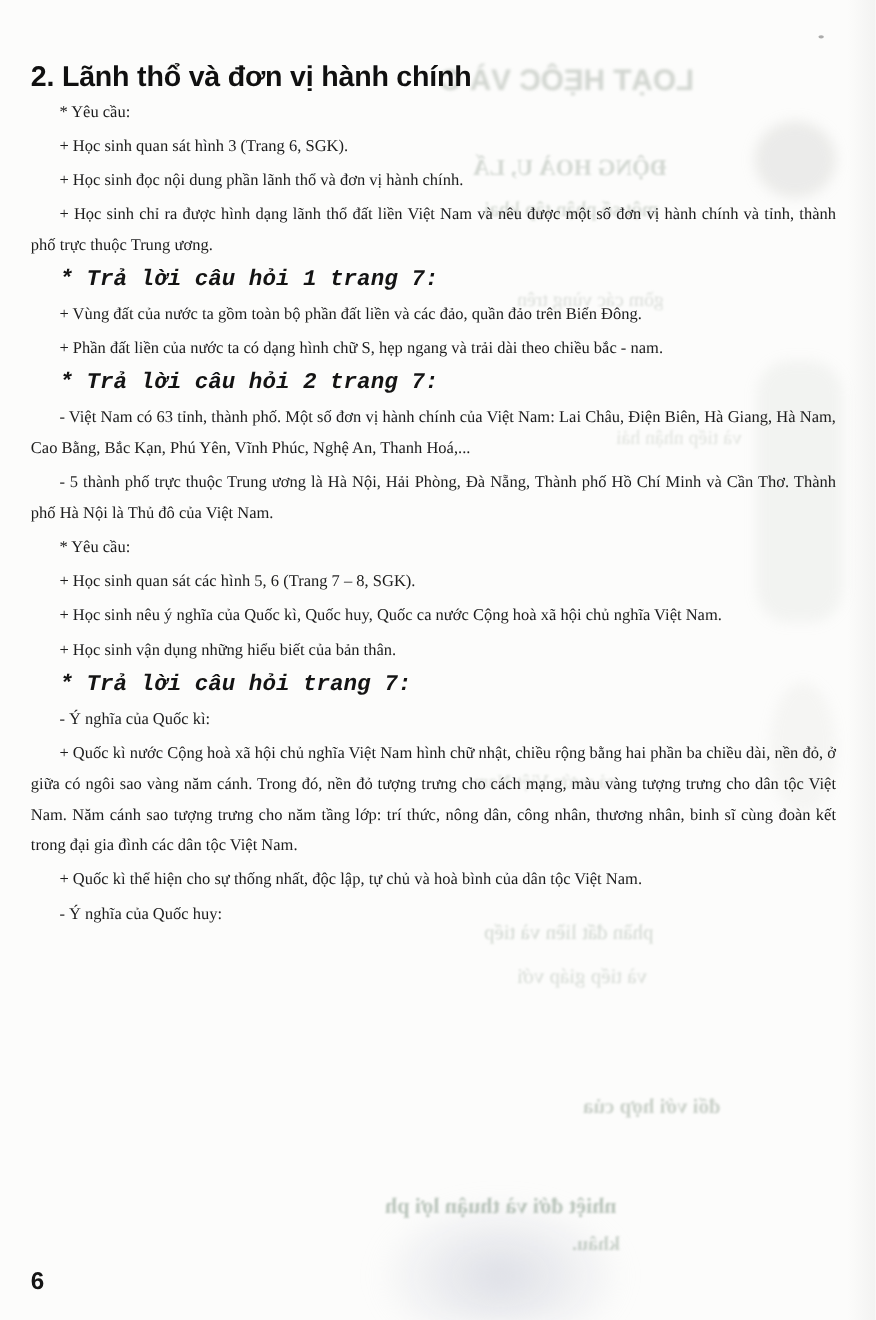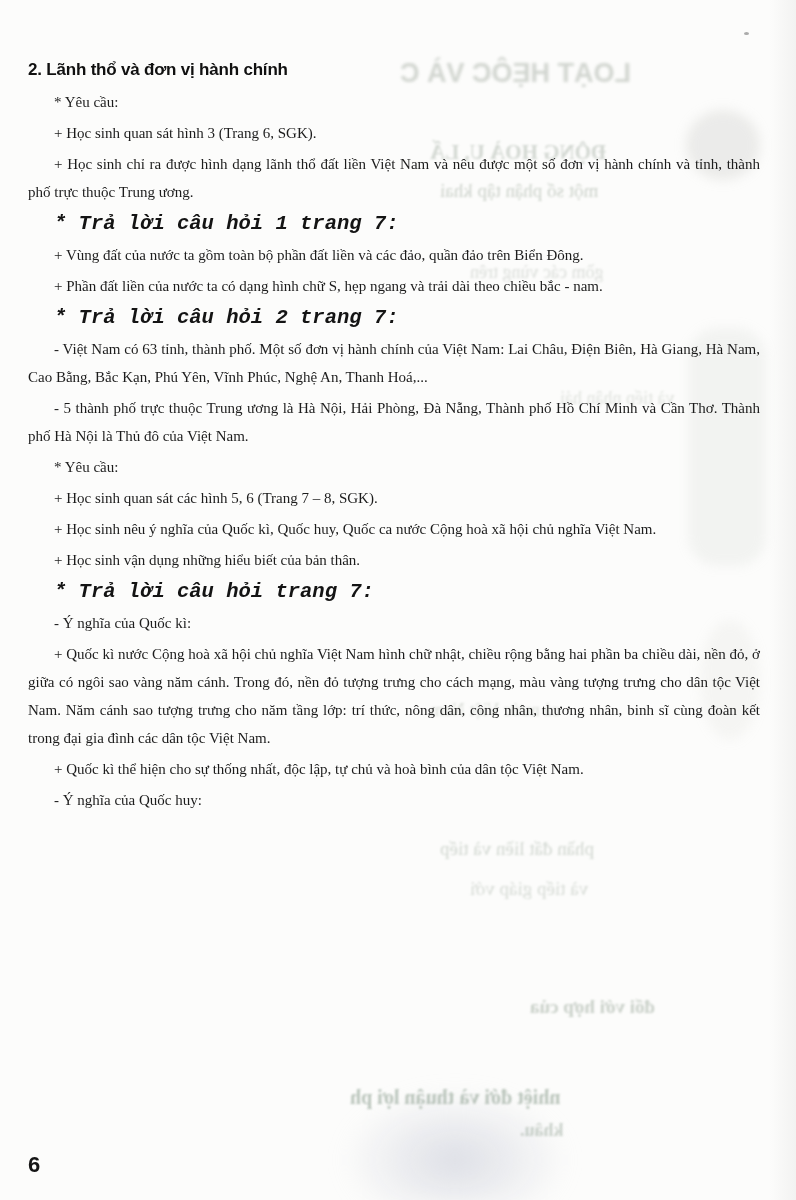--- a/index.html
+++ b/index.html
@@ -58,21 +58,21 @@
   }
   .answer-p{
     font-family:Liberation Mono, monospace;
     font-weight:bold;font-style:italic;
     font-size:20.5px;line-height:28px;
     text-indent:26px;color:#141414;
     margin:4px 0 0 0;
   }
   .section-h{
     font-family:"Liberation Sans", sans-serif;
-    font-weight:bold;font-size:17px;line-height:27px;
+    font-weight:bold;font-size:26px;line-height:27px;
     color:#101010;letter-spacing:-.2px;
     margin:0 0 5px 0;text-indent:0;
   }
   .section-h.second{margin-top:9px;}
   .page-number{
     position:absolute;left:28px;top:1152px;
     font-family:"Liberation Sans", sans-serif;
     font-weight:bold;font-size:22px;color:#151515;
   }
 </style>
@@ -97,20 +97,21 @@
   <span class="bleed bf6">phần đất liền và tiếp</span>
   <span class="bleed bf7">và tiếp giáp với</span>
   <span class="bleed bf8">đổi với hợp của</span>
   <span class="bleed bf9">nhiệt đới và thuận lợi ph</span>
   <span class="bleed bf10">khâu.</span>
 
   <main class="content">
     <h2 class="section-h">2. Lãnh thổ và đơn vị hành chính</h2>
     <p class="body-p">* Yêu cầu:</p>
     <p class="body-p">+ Học sinh quan sát hình 3 (Trang 6, SGK).</p>
+    <p class="body-p">+ Học sinh đọc nội dung phần lãnh thổ và đơn vị hành chính.</p>
     <p class="body-p">+ Học sinh chỉ ra được hình dạng lãnh thổ đất liền Việt Nam và nêu được một số đơn vị hành chính và tỉnh, thành phố trực thuộc Trung ương.</p>
     <p class="answer-p">* Trả lời câu hỏi 1 trang 7:</p>
     <p class="body-p">+ Vùng đất của nước ta gồm toàn bộ phần đất liền và các đảo, quần đảo trên Biển Đông.</p>
     <p class="body-p">+ Phần đất liền của nước ta có dạng hình chữ S, hẹp ngang và trải dài theo chiều bắc - nam.</p>
     <p class="answer-p">* Trả lời câu hỏi 2 trang 7:</p>
     <p class="body-p">- Việt Nam có 63 tỉnh, thành phố. Một số đơn vị hành chính của Việt Nam: Lai Châu, Điện Biên, Hà Giang, Hà Nam, Cao Bằng, Bắc Kạn, Phú Yên, Vĩnh Phúc, Nghệ An, Thanh Hoá,...</p>
     <p class="body-p">- 5 thành phố trực thuộc Trung ương là Hà Nội, Hải Phòng, Đà Nẵng, Thành phố Hồ Chí Minh và Cần Thơ. Thành phố Hà Nội là Thủ đô của Việt Nam.</p>
     <p class="body-p">* Yêu cầu:</p>
     <p class="body-p">+ Học sinh quan sát các hình 5, 6 (Trang 7 – 8, SGK).</p>
     <p class="body-p">+ Học sinh nêu ý nghĩa của Quốc kì, Quốc huy, Quốc ca nước Cộng hoà xã hội chủ nghĩa Việt Nam.</p>

